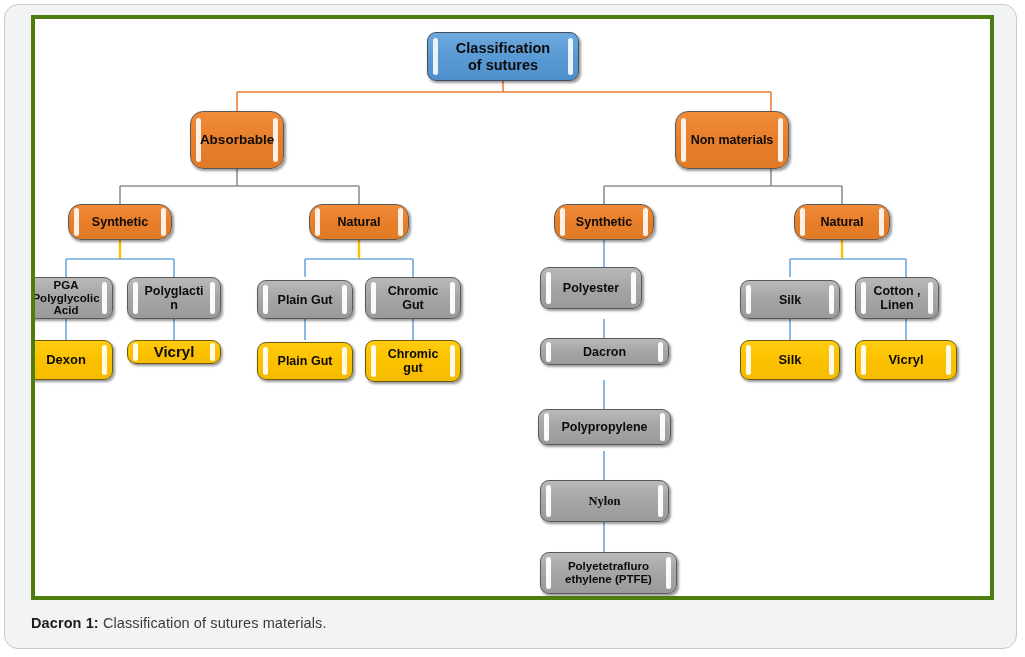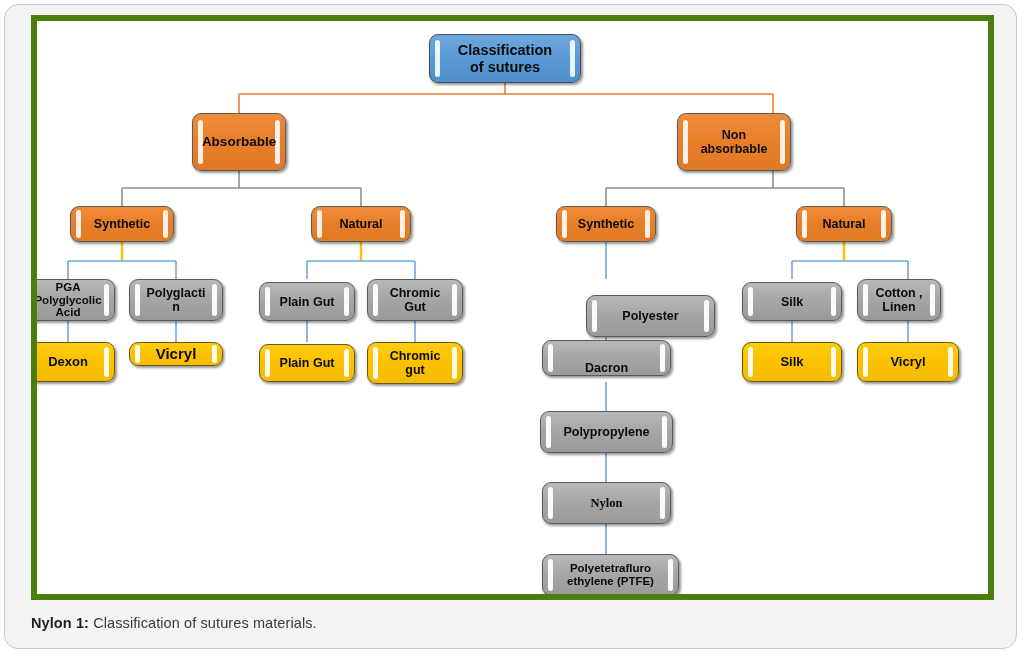--- a/index.html
+++ b/index.html
@@ -14,21 +14,21 @@
     width:1013px;height:645px;
     background:#f2f3f3;
     border:1px solid #c9c9c9;
     border-radius:14px;
     box-sizing:border-box;
   }
   .figure-area{
     position:absolute;left:26px;top:10px;
     width:963px;height:585px;
     background:#ffffff;
-    border:6px solid #4d7c0f;
+    border:4px solid #4d7c0f;
     box-sizing:border-box;
     overflow:hidden;
   }
   .caption{
     position:absolute;left:26px;top:610px;
     width:963px;
     font-size:14.5px;color:#3a3a3a;
     letter-spacing:.1px;
   }
   .caption b{color:#1d1d1d;font-weight:bold;}
@@ -62,20 +62,21 @@
   .node::before{left:5px;}
   .node::after{right:5px;}
 
   .n-blue{
     background:linear-gradient(180deg,#6fa9dd 0%,#5b9bd5 46%,#4e8fcb 100%);
     border-color:#3f4f60;
   }
   .n-orange{
     background:linear-gradient(180deg,#f08c3a 0%,#e87e2a 48%,#e07a25 100%);
     border-color:#5a5a5a;
+    border-radius:13px;
   }
   .n-gray{
     background:linear-gradient(180deg,#b9b9b9 0%,#a6a6a6 46%,#9a9a9a 100%);
     border-color:#5a5a5a;
   }
   .n-yellow{
     background:linear-gradient(180deg,#ffcc11 0%,#fcc200 46%,#f5bb00 100%);
     border-color:#6a5a10;
   }
   .n-gray::before,.n-gray::after{background:rgba(255,255,255,.95);}
@@ -138,21 +139,21 @@
       </svg>
 
       <div class="node n-blue" style="left:392px;top:13px;width:152px;height:49px;font-size:14.5px;">
         <span class="lbl">Classification<br>of sutures</span>
       </div>
 
       <div class="node n-orange" style="left:155px;top:92px;width:94px;height:58px;font-size:13.5px;">
         <span class="lbl">Absorbable</span>
       </div>
       <div class="node n-orange" style="left:640px;top:92px;width:114px;height:58px;font-size:12.5px;">
-        <span class="lbl">Non absorbable</span>
+        <span class="lbl">Non materials</span>
       </div>
 
       <div class="node n-orange" style="left:33px;top:185px;width:104px;height:36px;font-size:12.5px;">
         <span class="lbl">Synthetic</span>
       </div>
       <div class="node n-orange" style="left:274px;top:185px;width:100px;height:36px;font-size:12.5px;">
         <span class="lbl">Natural</span>
       </div>
       <div class="node n-orange" style="left:519px;top:185px;width:100px;height:36px;font-size:12.5px;">
         <span class="lbl">Synthetic</span>
@@ -166,21 +167,21 @@
       </div>
       <div class="node n-gray" style="left:92px;top:258px;width:94px;height:42px;font-size:12.5px;">
         <span class="lbl">Polyglacti<br>n</span>
       </div>
       <div class="node n-gray" style="left:222px;top:261px;width:96px;height:39px;font-size:12.5px;">
         <span class="lbl">Plain Gut</span>
       </div>
       <div class="node n-gray" style="left:330px;top:258px;width:96px;height:42px;font-size:12.5px;">
         <span class="lbl">Chromic<br>Gut</span>
       </div>
-      <div class="node n-gray" style="left:505px;top:274px;width:129px;height:42px;font-size:12.5px;margin-left:44px;">
+      <div class="node n-gray" style="left:505px;top:248px;width:102px;height:42px;font-size:12.5px;">
         <span class="lbl">Polyester</span>
       </div>
       <div class="node n-gray" style="left:705px;top:261px;width:100px;height:39px;font-size:12.5px;">
         <span class="lbl">Silk</span>
       </div>
       <div class="node n-gray" style="left:820px;top:258px;width:84px;height:42px;font-size:12.5px;">
         <span class="lbl">Cotton ,<br>Linen</span>
       </div>
 
       <div class="node n-yellow" style="left:-16px;top:321px;width:94px;height:40px;font-size:13px;">
@@ -195,33 +196,33 @@
       <div class="node n-yellow" style="left:330px;top:321px;width:96px;height:42px;font-size:12.5px;">
         <span class="lbl">Chromic<br>gut</span>
       </div>
       <div class="node n-yellow" style="left:705px;top:321px;width:100px;height:40px;font-size:13px;">
         <span class="lbl">Silk</span>
       </div>
       <div class="node n-yellow" style="left:820px;top:321px;width:102px;height:40px;font-size:13px;">
         <span class="lbl">Vicryl</span>
       </div>
 
-      <div class="node n-gray" style="left:505px;top:319px;width:129px;height:36px;font-size:12.5px;align-items:flex-end;">
+      <div class="node n-gray" style="left:505px;top:319px;width:129px;height:27px;font-size:12.5px;">
         <span class="lbl">Dacron</span>
       </div>
-      <div class="node n-gray" style="left:503px;top:390px;width:133px;height:42px;font-size:12.5px;">
+      <div class="node n-gray" style="left:503px;top:390px;width:133px;height:36px;font-size:12.5px;">
         <span class="lbl">Polypropylene</span>
       </div>
       <div class="node n-gray" style="left:505px;top:461px;width:129px;height:42px;font-size:12.5px;font-family:Liberation Serif, serif;">
         <span class="lbl">Nylon</span>
       </div>
       <div class="node n-gray" style="left:505px;top:533px;width:137px;height:42px;font-size:11.5px;">
         <span class="lbl">Polyetetrafluro<br>ethylene (PTFE)</span>
       </div>
 
     </div>
   </div>
 
   <div class="caption">
-    <b>Nylon 1:</b><span> Classification of sutures materials.</span>
+    <b>Dacron 1:</b><span> Classification of sutures materials.</span>
   </div>
 
 </div>
 
 </body></html>

